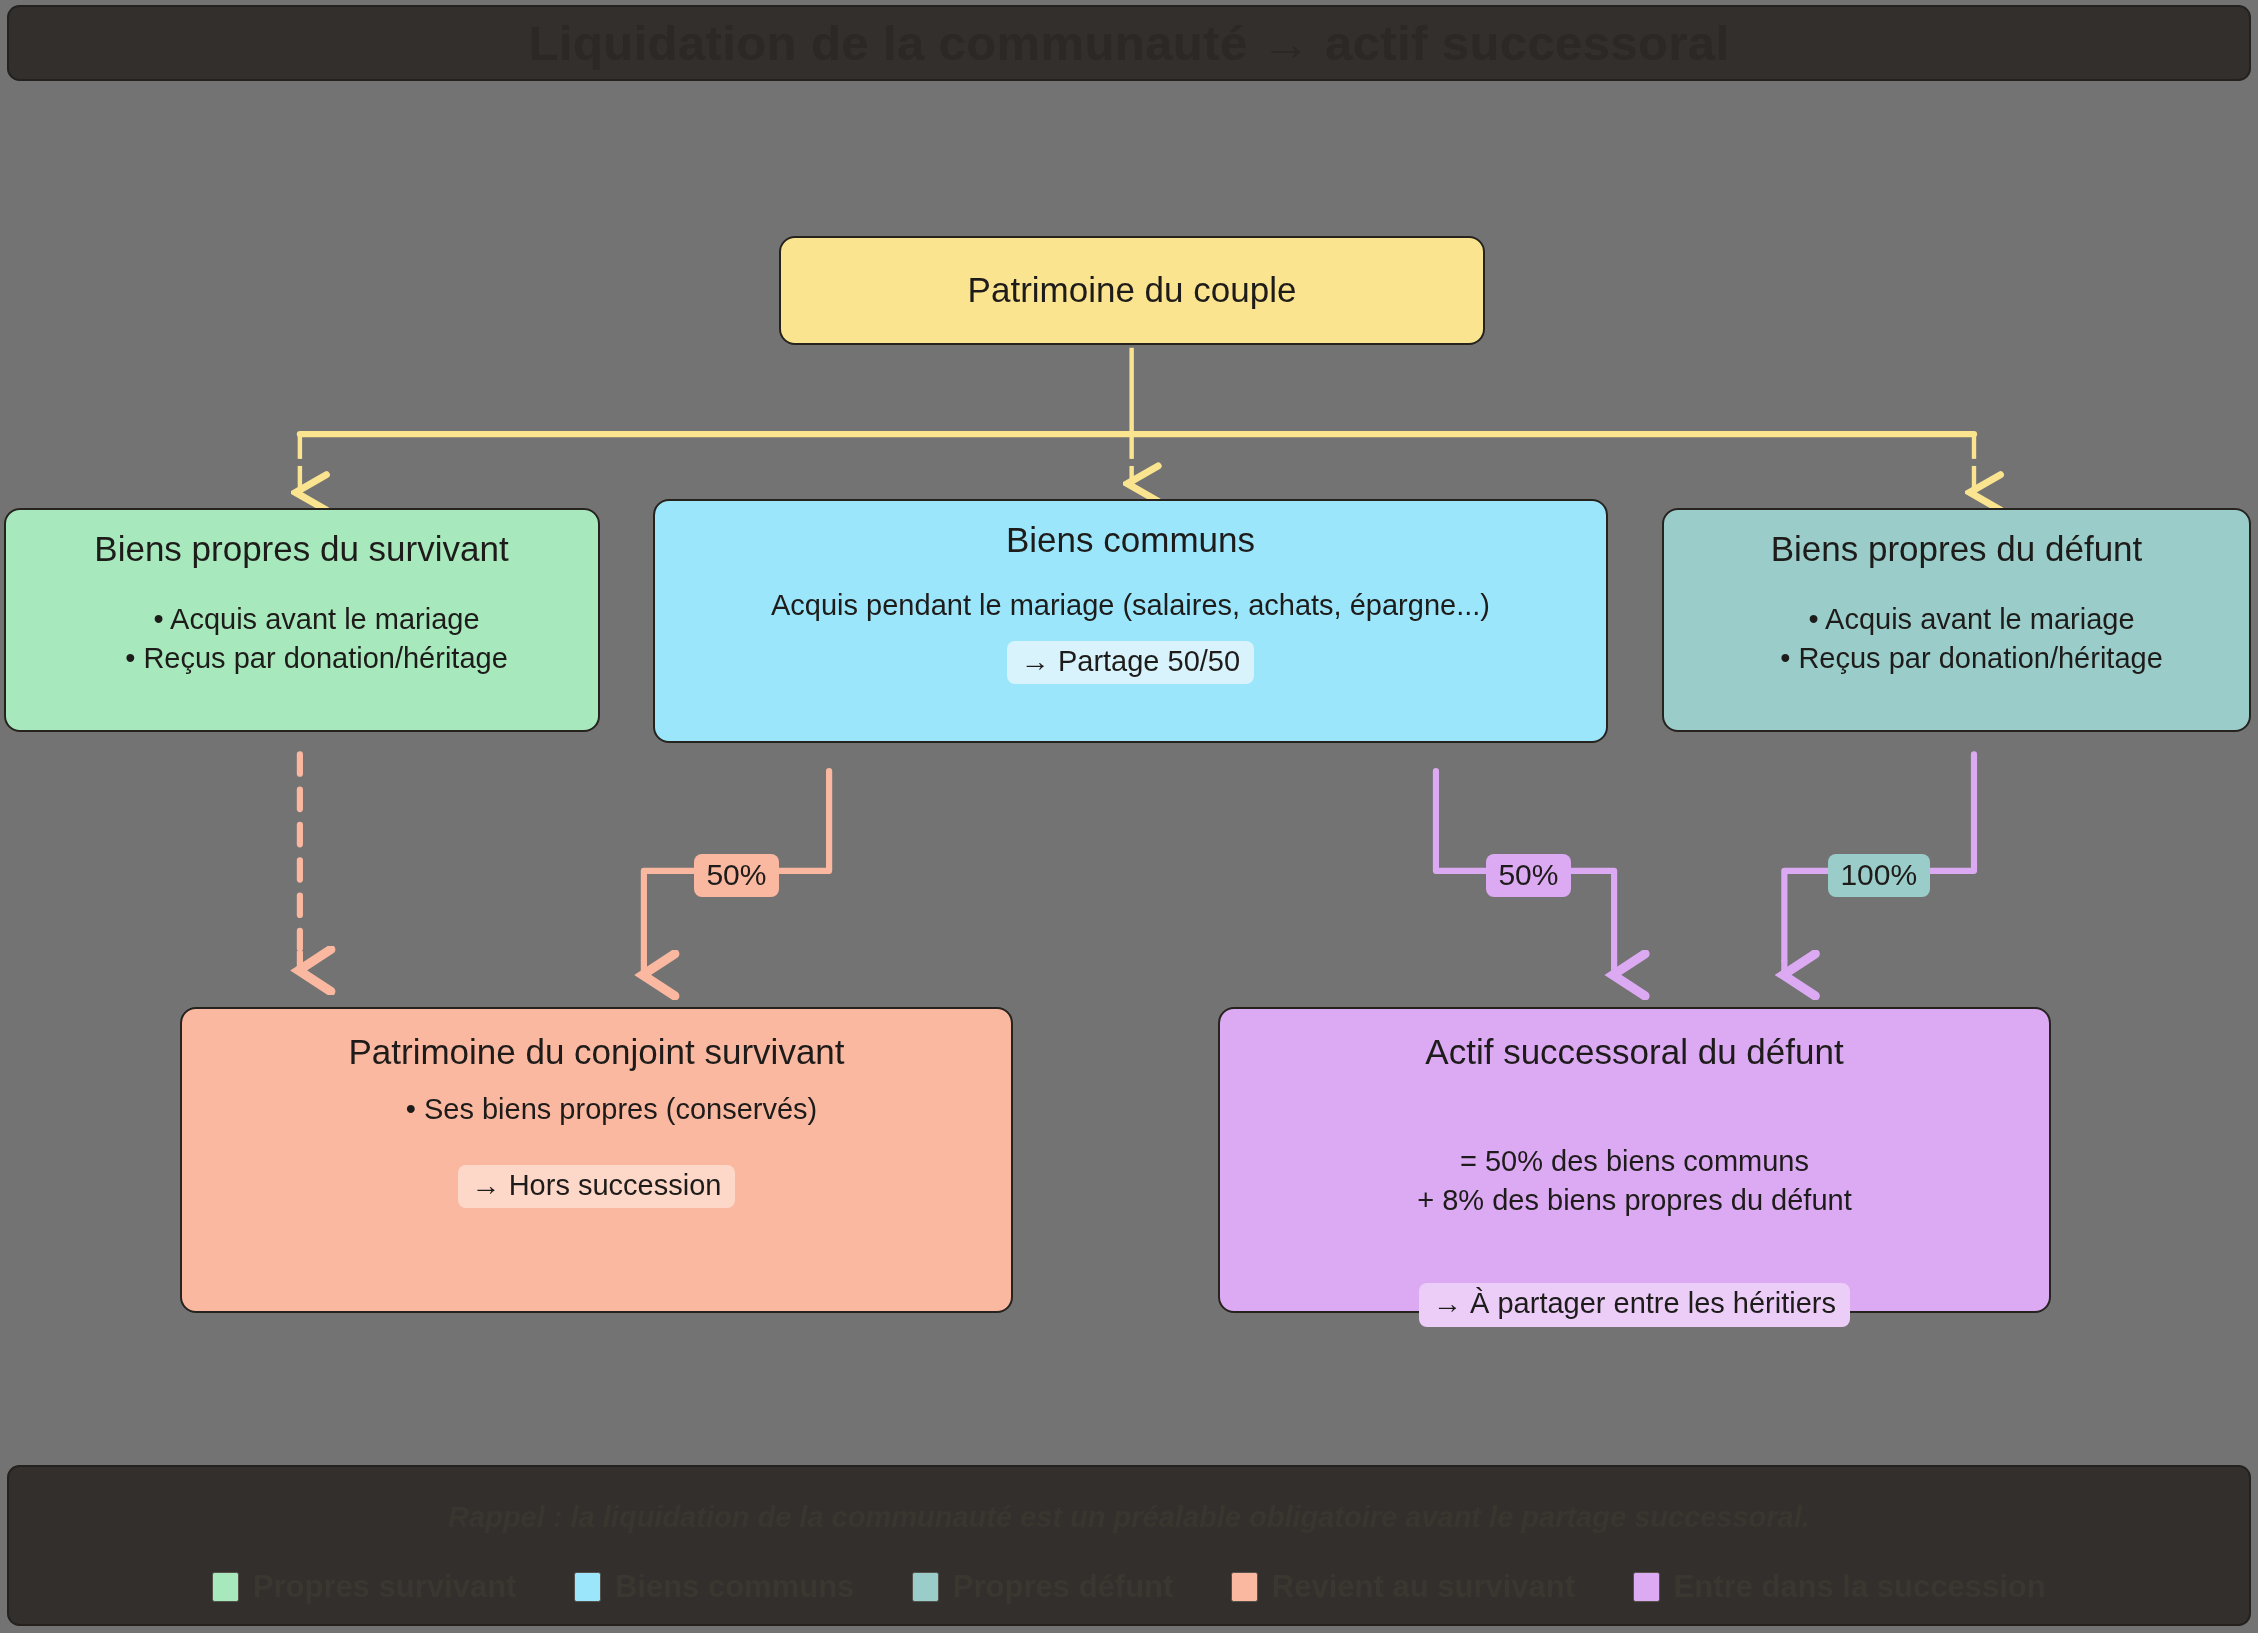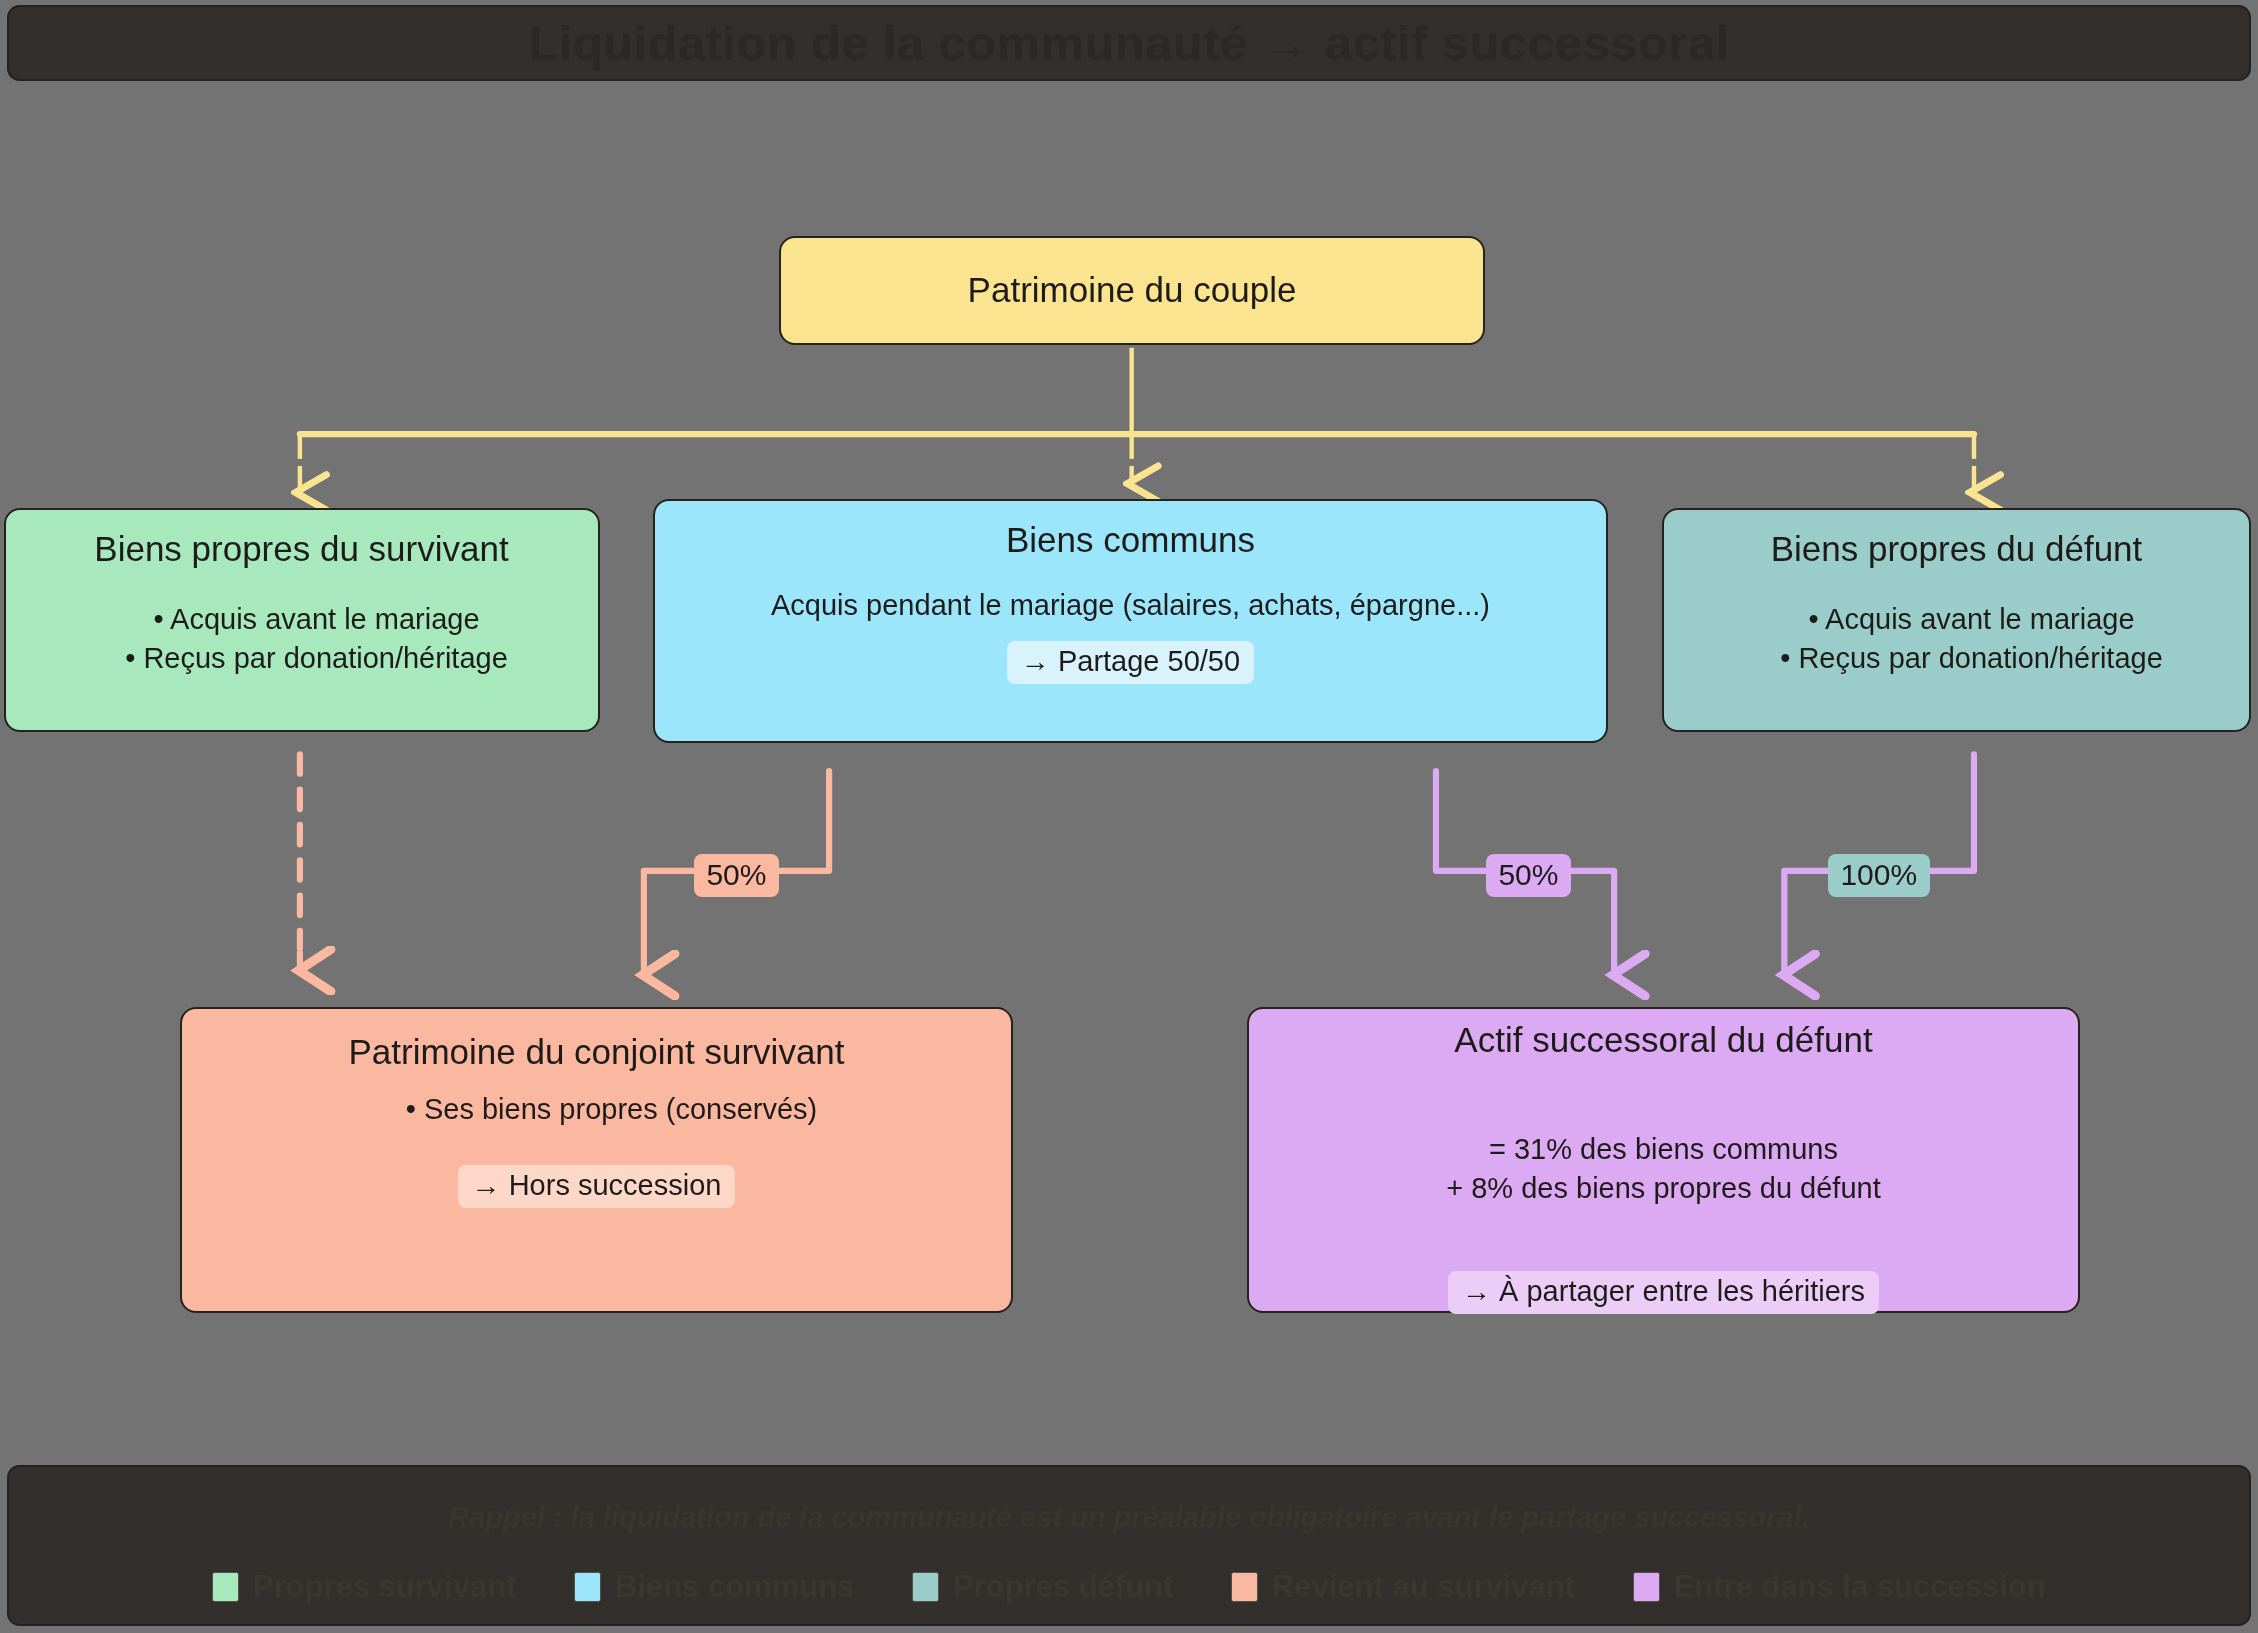--- a/index.html
+++ b/index.html
@@ -78,23 +78,23 @@
   #node-conjoint {
     left: 180px; top: 1007px; width: 833px; height: 306px;
     background: #fbb8a1;
     justify-content: flex-start; padding-top: 23px;
   }
   #node-conjoint .n-title { margin-bottom: 18px; }
   #node-conjoint ul { margin-bottom: 35px; }
   #node-conjoint .pill { background: #fdd8c8; }
   
   #node-actif {
-    left: 1247px; top: 1007px; width: 833px; height: 306px;
+    left: 1218px; top: 1007px; width: 833px; height: 306px;
     background: #dca9f3;
-    justify-content: center; padding-top: 23px; gap: 28px;
+    justify-content: space-between; padding-top: 23px; gap: 28px;
   }
   #node-actif .n-title { margin-bottom: 42px; }
   #node-actif .lines { margin-bottom: 35px; }
   #node-actif .pill { background: #ebcdf8; }
   #node-communs .pill { background: #d8f3fb; }
 
   
   #wires { position: absolute; left: 0; top: 0; width: 2258px; height: 1634px; pointer-events: none; }
 
   
@@ -223,21 +223,21 @@
     <div class="n-title">Patrimoine du conjoint survivant</div>
     <ul>
       <li>•  Ses biens propres (conservés)</li>
     </ul>
     <div class="pill">→ Hors succession</div>
   </div>
 
   <div class="node" id="node-actif" style="background: rgb(220, 169, 243);">
     <div class="n-title">Actif successoral du défunt</div>
     <div class="lines">
-      <div class="n-sub">= 31% des biens communs</div>
+      <div class="n-sub">= 50% des biens communs</div>
       <div class="n-sub">+ 8% des biens propres du défunt</div>
     </div>
     <div class="pill">→ À partager entre les héritiers</div>
   </div>
 
   <div class="edge-badge" id="badge-50-left">50%</div>
   <div class="edge-badge" id="badge-50-right">50%</div>
   <div class="edge-badge" id="badge-100">100%</div>
 
   <div class="footer-panel">

